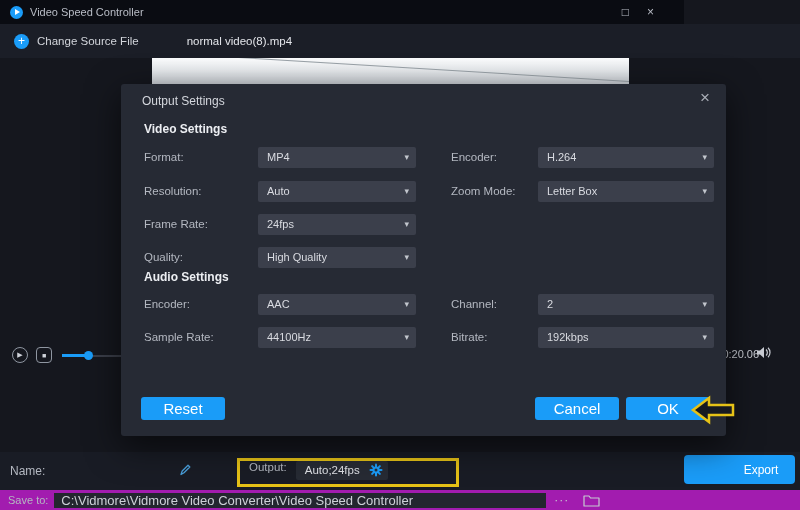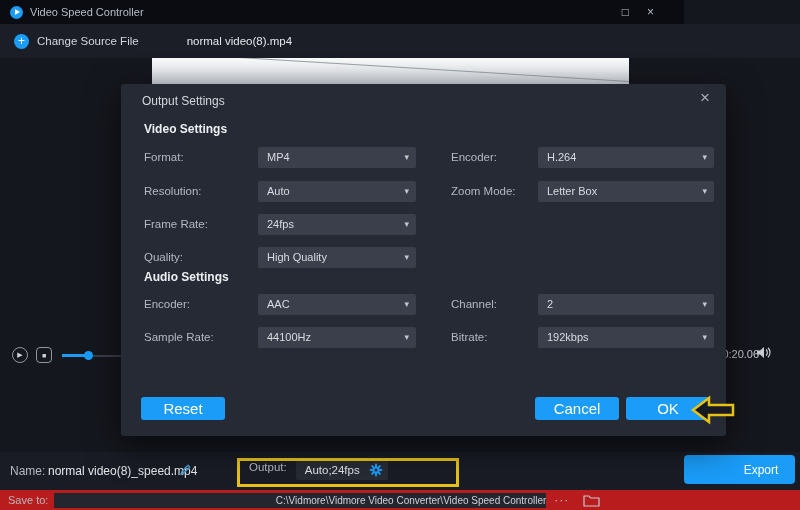--- a/index.html
+++ b/index.html
@@ -68,24 +68,24 @@
     border:3px solid var(--annotation); display:flex; align-items:flex-start; padding-left:9px;}
   .output-label { color:#b4b8c1; font-size:11.5px; margin-right:9px;}
   .output-field { position:relative; background:#272b34; border-radius:2px; height:19px;
     line-height:19px; color:#dfe1e6; font-size:11.5px; padding:0 28px 0 9px; cursor:pointer;}
   .gear { position:absolute; right:5px; top:2px; display:flex; cursor:pointer;}
   .export-btn { position:absolute; left:684px; top:3px; width:111px; height:29px;
     background:var(--accent); border:none; border-radius:4px; color:#fff; font-size:12px;
     cursor:pointer; font-family:"Liberation Sans", sans-serif;padding-left:43px;}
   
   .footer2 { position:absolute; left:0; top:490px; width:800px; height:20px;
-    background:#b91c1c; z-index:5; display:flex; align-items:center;text-align:right;}
+    background:#a21caf; z-index:5; display:flex; align-items:center;}
   .saveto-label { margin-left:8px; color:#b4b8c1; font-size:11px;}
   .path-field { margin-left:6px; width:492px; height:15px; background:#23262f;
-    color:#ced1d8; font-size:10px; line-height:16px; padding-left:7px; cursor:text;
+    color:#ced1d8; font-size:13px; line-height:16px; padding-left:7px; cursor:text;
     white-space:nowrap; overflow:hidden;}
   .browse-btn { margin-left:8px; color:#c6cad1; font-size:12px; letter-spacing:1px; cursor:pointer;}
   .folder-btn { margin-left:14px; cursor:pointer; display:flex;}
 </style>
 </head>
 <body>
 
 <div class="titlebar">
   <span class="logo">
       <span class="logo-tri"></span>
@@ -191,21 +191,20 @@
   <button class="btn" style="left:414px">Cancel</button>
   <button class="btn" style="left:505px">OK</button>
 </div>
 
 <svg class="annot-arrow" width="46" height="32" viewBox="0 0 46 32">
   <polygon points="3,16 19,4 19,11 43,11 43,21 19,21 19,28" fill="#171a22" stroke="#e6c217" stroke-width="2.5" stroke-linejoin="miter"></polygon>
 </svg>
 
 <div class="footer1">
   <span class="name-label">Name:</span>
-  <span class="name-value">normal video(8)_speed.mp4</span>
   <span class="edit-icon">
     <svg width="13" height="13" viewBox="0 0 13 13">
       <path d="M2 11.5 L3.2 8 L9 2.2 L10.8 4 L5 9.8 Z" fill="none" stroke="#4aa0dc" stroke-width="1.3" stroke-linejoin="round"></path>
     </svg>
   </span>
   <div class="output-box">
     <span class="output-label">Output:</span>
     <div class="output-field">
       <span>Auto;24fps</span>
       <span class="gear">

